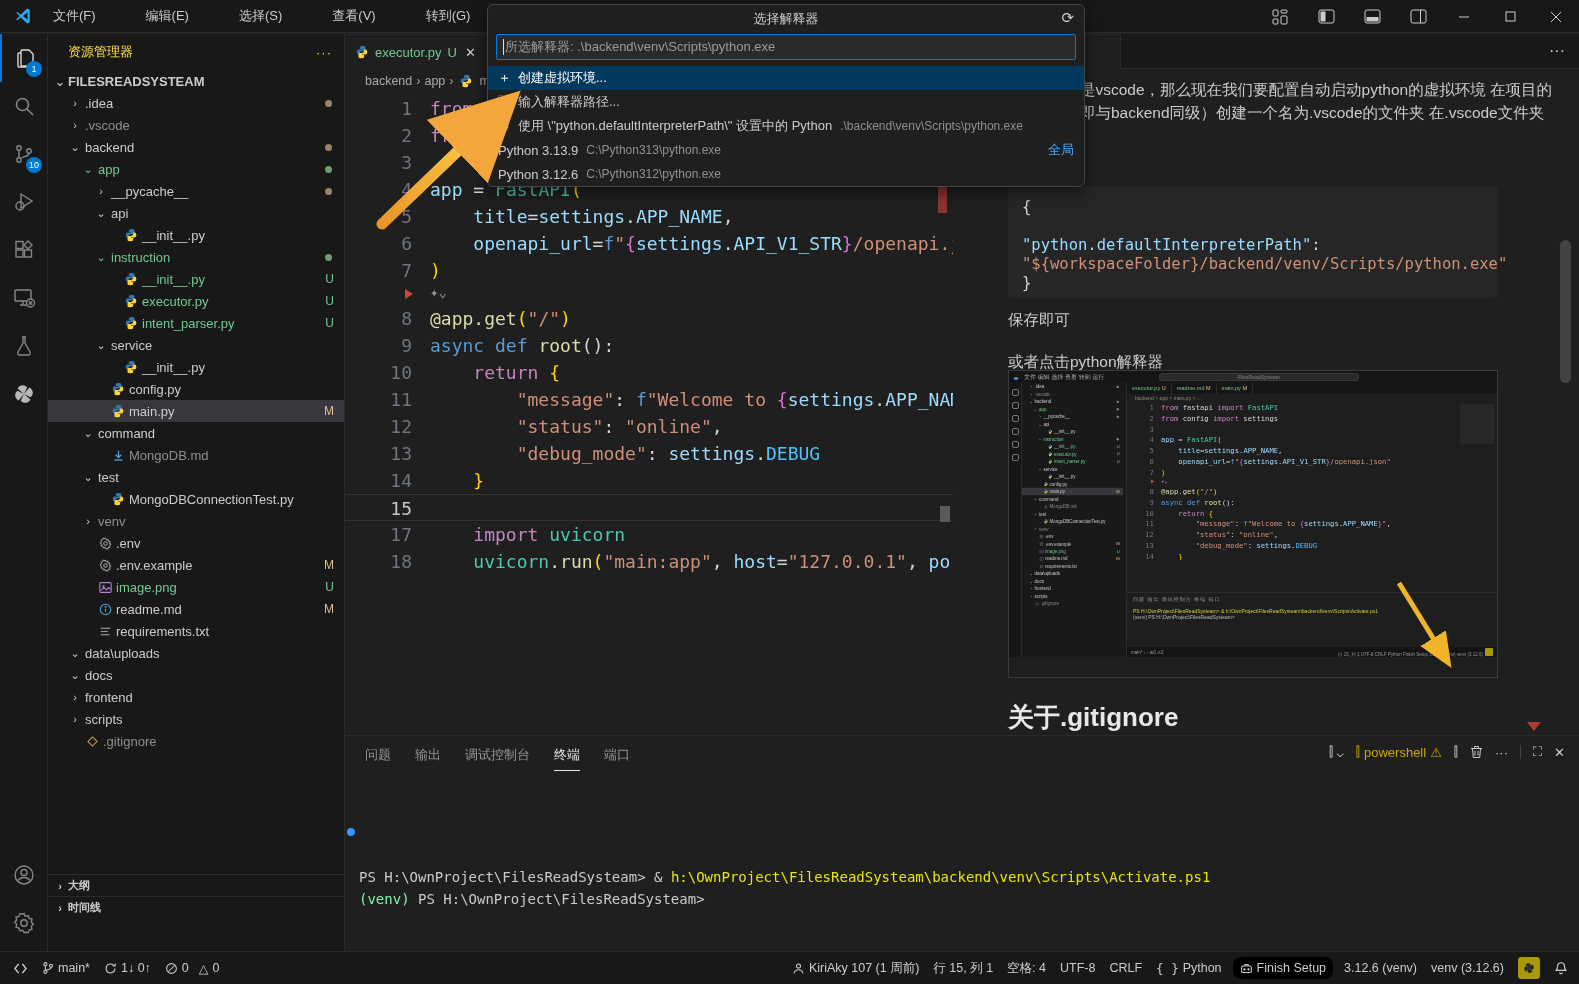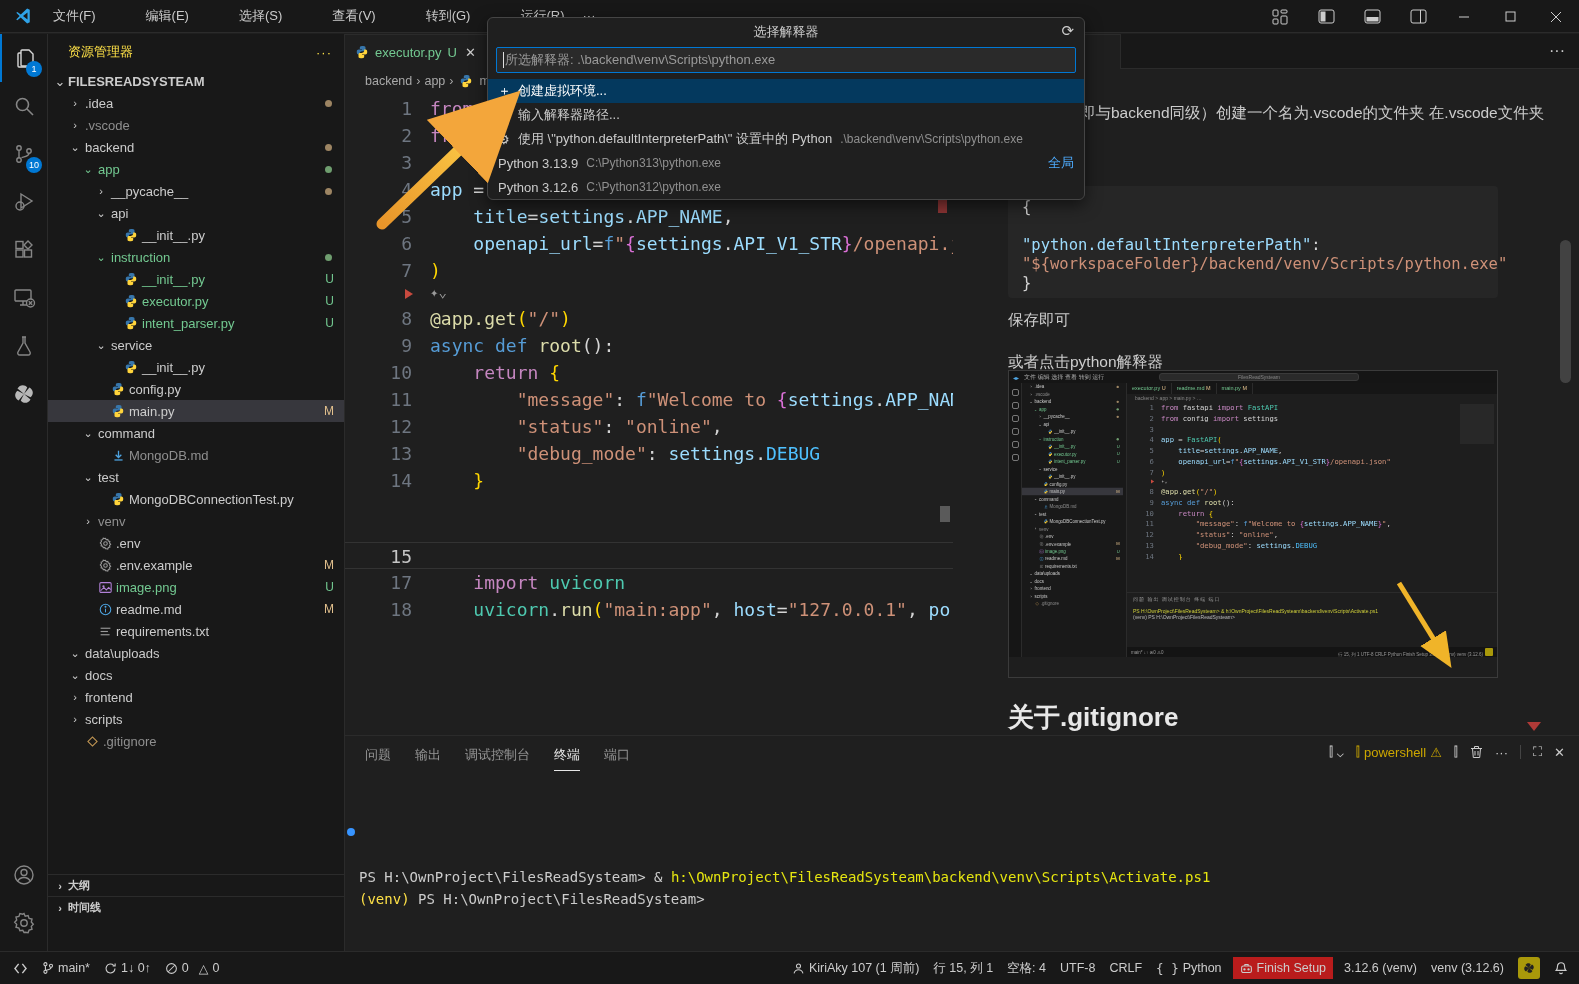--- a/index.html
+++ b/index.html
@@ -54,21 +54,21 @@
     border-right:1px solid #2b2b2b; border-top:1px solid #2b2b2b; }
   .tab .tname { margin:0 6px 0 6px; color:#73c991; }
   .tab .tbadge { color:#73c991; margin-right:8px; }
   .tab .tclose { color:#cccccc; font-size:13px; }
   #breadcrumb { position:absolute; left:0; top:36px; height:22px; display:flex; align-items:center;
     padding-left:20px; font-size:12.5px; color:#a9a9a9; gap:4px; white-space:nowrap; }
   #code-main { position:absolute; left:0; top:61px; width:608px; font-family:"DejaVu Sans Mono", monospace; font-size:18px; }
   .code-line { position:relative; height:27px; line-height:27px; white-space:pre; }
   .code-line .ln { position:absolute; left:0; width:67px; text-align:right; color:#6e7681; }
   .code-line .lt { position:absolute; left:85px; }
-  .code-line.current { border-top:1px solid #333; border-bottom:1px solid #333;margin-top:48px; }
+  .code-line.current { border-top:1px solid #333; border-bottom:1px solid #333; }
   .code-line.current .ln { color:#c6c6c6; }
   .widget-row { position:relative; height:21px; }
   .widget-row .redmark { position:absolute; left:60px; top:5px; width:0; height:0;
     border-left:8px solid #c84a3f; border-top:5px solid transparent; border-bottom:5px solid transparent; }
   .widget-row .sparkle { position:absolute; left:85px; top:0; color:#9a9a9a; font-size:14px; }
   .tok-kw{color:#C586C0}.tok-def{color:#569CD6}.tok-cls{color:#4EC9B0}.tok-var{color:#9CDCFE}
   .tok-str{color:#CE9178}.tok-fn{color:#DCDCAA}.tok-op{color:#d4d4d4}
   .tok-pl{color:#d4d4d4}.tok-b1{color:#ffd700}.tok-b2{color:#da70d6}.tok-const{color:#4FC1FF}
   #ruler-red { position:absolute; right:6px; top:152px; width:9px; height:27px; background:#8b3434; }
   #scroll-thumb1 { position:absolute; right:3px; top:472px; width:10px; height:16px; background:#5a5a5a; }
@@ -120,34 +120,34 @@
 
   
   #panel { position:absolute; left:345px; top:735px; width:1234px; height:216px; background:#1f1f1f; border-top:1px solid #2b2b2b; }
   #panel-tabs { position:absolute; left:20px; top:10px; display:flex; gap:24px; font-size:13px; color:#969696; }
   .panel-tab { padding-bottom:6px; }
   .panel-tab.active { color:#e7e7e7; border-bottom:1px solid #e7e7e7; }
   #panel-actions { position:absolute; right:14px; top:8px; display:flex; align-items:center; gap:12px; color:#cccccc; font-size:13px; }
   #panel-actions .shell-lbl { color:#cca700; display:flex; align-items:center; gap:4px; }
   #panel-actions .vline { width:1px; height:14px; background:#444; }
   #terminal { position:absolute; left:14px; top:64px; font-family:"DejaVu Sans Mono", monospace; font-size:14px; line-height:22px; white-space:pre; }
-  .t-w{color:#cccccc}.t-y{color:#e5e510}.t-g{color:#fde047}
+  .t-w{color:#cccccc}.t-y{color:#e5e510}.t-g{color:#86efac}
   #term-dot { position:absolute; left:-12px; top:28px; width:8px; height:8px; border-radius:50%; background:#3794ff; }
 
   
   #statusbar { position:absolute; left:0; top:951px; width:1579px; height:33px; background:#181818;
     border-top:1px solid #2b2b2b; display:flex; align-items:center; font-size:12.5px; color:#cccccc; }
   .sb-item { display:flex; align-items:center; gap:4px; padding:0 7px; height:22px; white-space:nowrap; }
-  .sb-item.boxed { background:#b91c1c; border-radius:0; margin:0 4px; }
+  .sb-item.boxed { background:#000000; border-radius:8px; margin:0 4px; }
   #sb-left { display:flex; align-items:center; margin-left:6px; }
   #sb-right { display:flex; align-items:center; margin-left:auto; margin-right:4px; }
   .ylogo-badge { width:22px; height:22px; background:#a9990a; border-radius:3px; display:flex; align-items:center; justify-content:center; color:#222; font-size:13px; }
 
   
-  #quickpick { position:absolute; left:487px; top:17px; width:598px; background:#1f1f1f; border:1px solid #454545;
+  #quickpick { position:absolute; left:487px; top:4px; width:598px; background:#1f1f1f; border:1px solid #454545;
     border-radius:6px; box-shadow:0 5px 16px rgba(0,0,0,.55); z-index:40; overflow:hidden; }
   #qp-title { height:27px; display:flex; align-items:center; justify-content:center; font-size:13px; color:#cccccc; position:relative; }
   #qp-refresh { position:absolute; right:10px; top:4px; color:#cccccc; font-size:15px; }
   #qp-input { margin:2px 8px 6px; height:26px; background:#2a2a2a; border:1px solid #0078d4; border-radius:2px;
     display:flex; align-items:center; font-size:13px; color:#9a9a9a; padding-left:6px; }
   #qp-input .caret { display:inline-block; width:1px; height:16px; background:#e0e0e0; margin-right:1px; }
   .qp-item { height:24px; display:flex; align-items:center; padding:0 10px; font-size:13px; color:#cccccc; white-space:nowrap; }
   .qp-item.selected { background:#04395e; color:#ffffff; }
   .qp-item .qicon { width:20px; flex:none; font-size:13px; }
   .qp-item .qdetail { color:#8f8f8f; font-size:12px; margin-left:8px; }
@@ -594,20 +594,21 @@
   </div>
 
   <div id="group2">
     <div class="tabstrip">
       <div class="tab" id="g2tab">
         <span class="tclose" style="margin-right:40px;">✕</span>
       </div>
       <div style="margin-left:auto;display:flex;align-items:center;padding-right:14px;color:#ccc;">···</div>
     </div>
     <div id="preview">
+      <div class="para" style="top:8px;">是vscode，那么现在我们要配置自动启动python的虚拟环境 在项目的</div>
       <div class="para" style="top:31px;">即与backend同级）创建一个名为.vscode的文件夹 在.vscode文件夹</div>
       <div id="codeblock"><div><span>{</span></div><div>&nbsp;</div><div><span class="cb-key">"python.defaultInterpreterPath"</span><span>:</span></div><div><span class="cb-str">"${workspaceFolder}/backend/venv/Scripts/python.exe"</span></div><div><span>}</span></div></div>
       <div id="save-note">保存即可</div>
       <div id="alt-note">或者点击python解释器</div>
 
       <div id="mini">
         <div id="mini-title">
             <span style="color:#4da3e0;">◂▸</span>
             <span>文件  编辑  选择  查看  转到  运行</span>
           </div>

